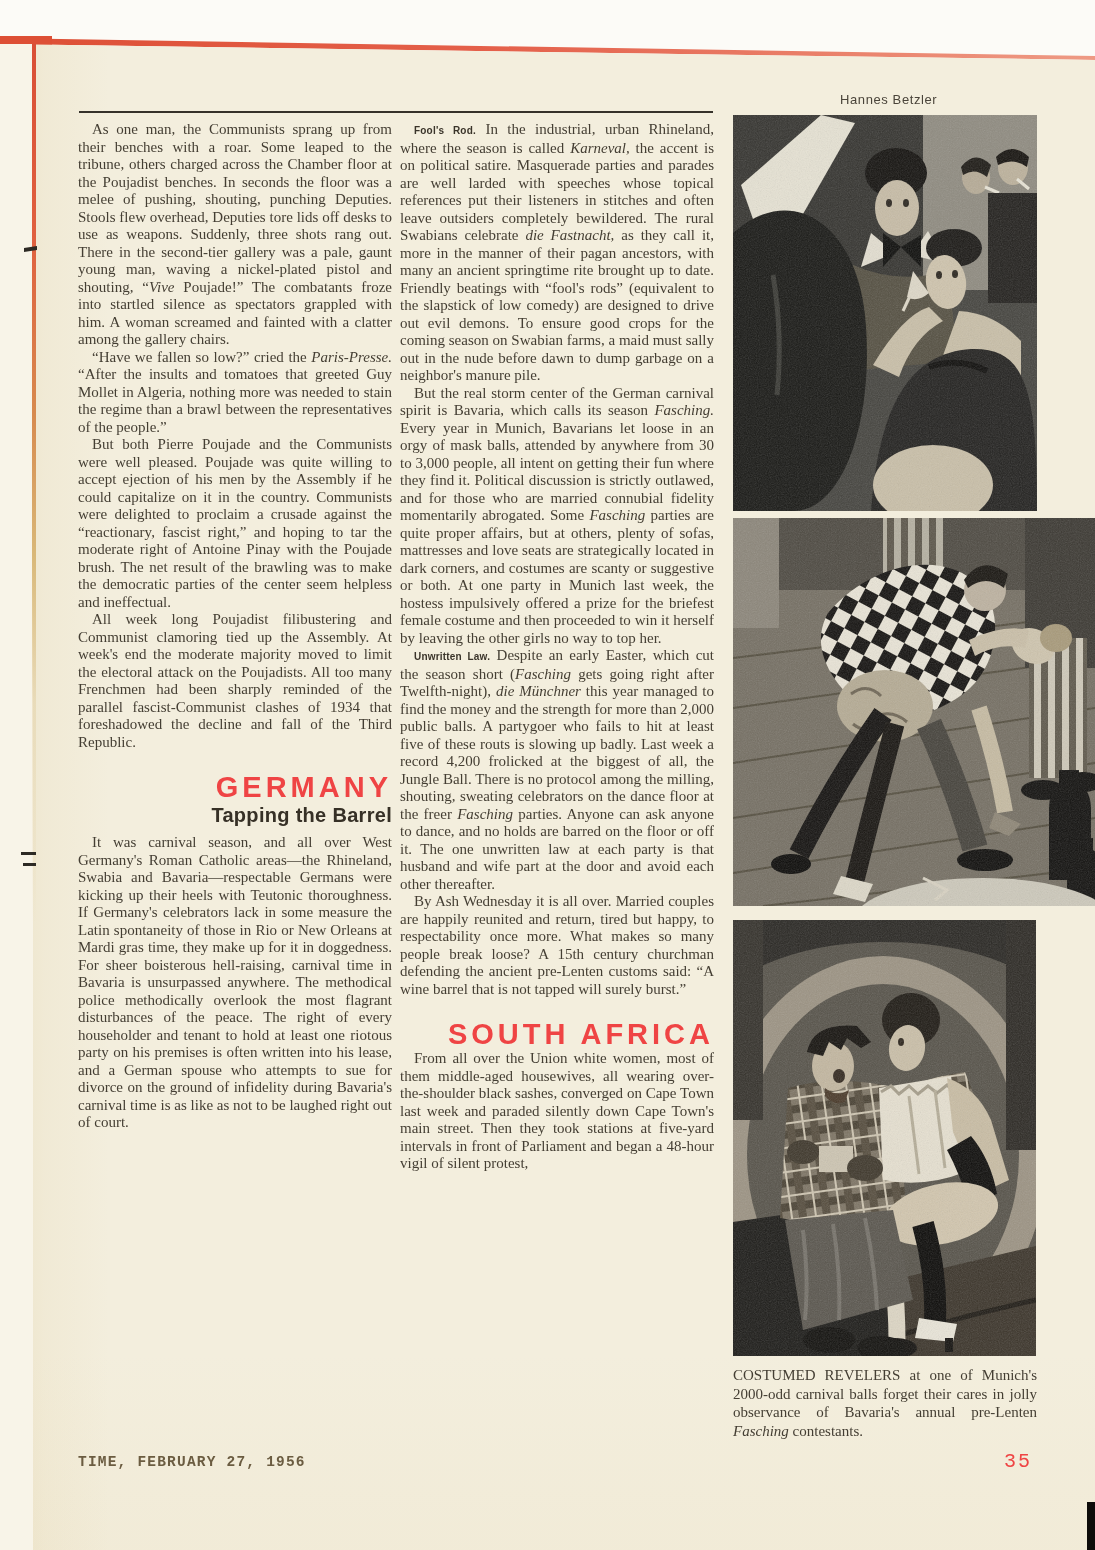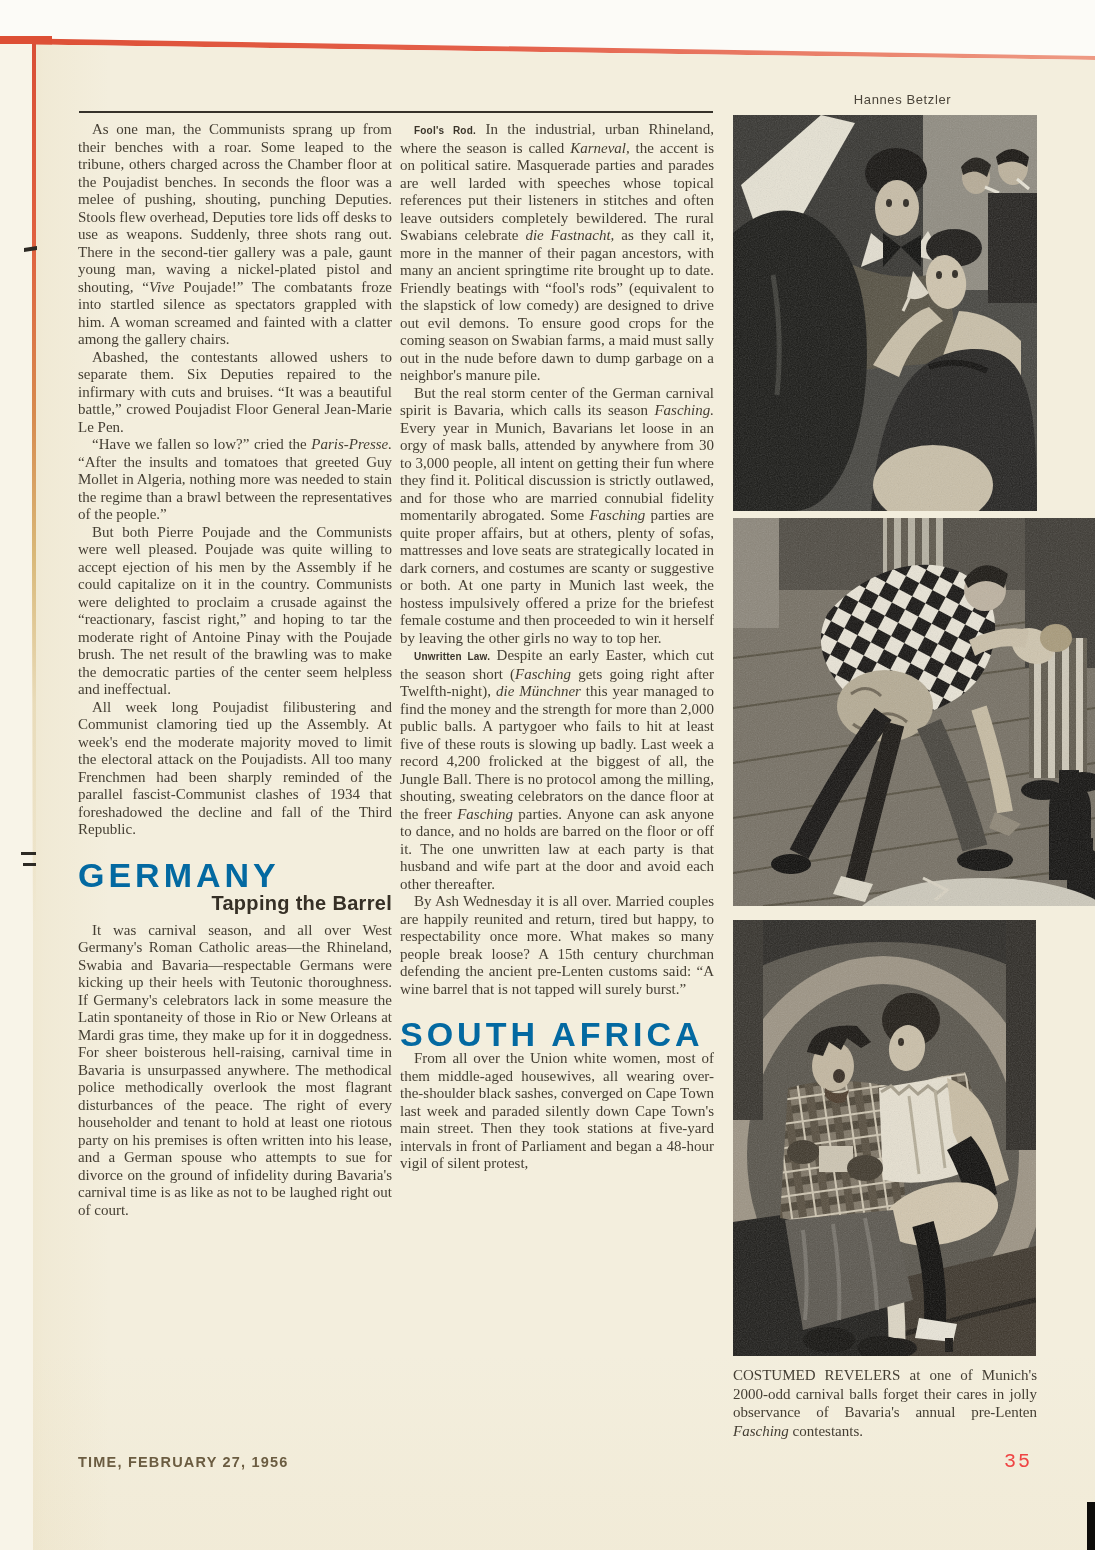--- a/index.html
+++ b/index.html
@@ -15,47 +15,47 @@
   .red-diag{position:absolute;left:0;top:0;width:1095px;height:80px;pointer-events:none;}
   .red-vert{position:absolute;left:32px;top:44px;width:4px;height:880px;
         background:linear-gradient(#d94f36 0%,#e0603f 22%,#d78a4e 42%,#d9b878 58%,rgba(217,190,130,.3) 75%,rgba(217,190,130,0) 100%);}
   .tick{position:absolute;background:#2d2a24;}
   .tick1{left:24px;top:247px;width:13px;height:4px;transform:skewY(-8deg);}
   .tick2a{left:21px;top:852px;width:15px;height:3px;}
   .tick2b{left:23px;top:863px;width:13px;height:3px;}
   .corner-black{position:absolute;right:0;top:1502px;width:8px;height:48px;background:#0d0c0a;}
 
   .top-rule{position:absolute;left:79px;top:111px;width:634px;height:2px;background:#36322a;}
-  .credit{position:absolute;left:799px;top:92px;width:207px;text-align:center;
+  .credit{position:absolute;left:840px;top:92px;width:207px;text-align:left;
         font-family:"Liberation Sans",sans-serif;font-size:13px;letter-spacing:.6px;color:#4a443a;}
 
   .col{position:absolute;top:121px;width:314px;color:#443e33;
        font-family:"Liberation Serif",serif;font-size:15px;line-height:17.5px;
        text-align:justify;hyphens:auto;-webkit-hyphens:auto;}
   .col-left{left:78px;}
   .col-mid{left:400px;}
   .bp{margin:0;}
   .bp.ind{text-indent:14px;}
   .seg-i{font-style:italic;}
   .seg-lead{font-family:"Liberation Sans",sans-serif;font-weight:bold;font-size:10px;letter-spacing:.2px;color:#3a342a;}
   h2.sec{margin:21px 0 1px;font-family:"Liberation Sans",sans-serif;font-weight:bold;
-        font-size:34px;line-height:30px;letter-spacing:4px;text-align:left;color:#0369a1;}
+        font-size:29px;line-height:30px;letter-spacing:4px;text-align:right;color:#ef4444;}
   h3.sub{margin:0 0 7px;font-family:"Liberation Sans",sans-serif;font-weight:bold;
         font-size:20px;line-height:24px;letter-spacing:.3px;text-align:right;color:#363026;text-indent:0;}
 
   figure{margin:0;padding:0;position:absolute;background:#555;}
   .photo1{left:733px;top:115px;width:304px;height:396px;}
   .photo2{left:733px;top:518px;width:362px;height:388px;}
   .photo3{left:733px;top:920px;width:303px;height:436px;}
   figure svg{display:block;width:100%;height:100%;}
 
   .caption{position:absolute;left:733px;top:1366px;width:304px;
         font-family:"Liberation Serif",serif;font-size:15px;line-height:18.5px;
         text-align:justify;color:#443e33;}
-  .footer{position:absolute;left:78px;top:1454px;font-family:Liberation Sans, sans-serif;
+  .footer{position:absolute;left:78px;top:1454px;font-family:Liberation Mono, monospace;
         font-weight:bold;font-size:14.5px;letter-spacing:1.2px;color:#6b5c41;}
   .pageno{position:absolute;left:1004px;top:1450px;font-family:Liberation Mono, monospace;
         font-size:20px;letter-spacing:2px;color:#ef4444;}
 </style>
 </head>
 <body>
 
 <div class="canvas">
 
   <svg class="red-diag" viewBox="0 0 1095 80" aria-hidden="true">
@@ -78,21 +78,20 @@
   <div class="tick tick1"></div>
   <div class="tick tick2a"></div>
   <div class="tick tick2b"></div>
   <div class="corner-black"></div>
 
   <div class="top-rule"></div>
   <div class="credit">Hannes Betzler</div>
 
   <div class="col col-left">
       <p class="bp ind"><span>As one man, the Communists sprang up from their benches with a roar. Some leaped to the tribune, others charged across the Chamber floor at the Poujadist benches. In seconds the floor was a melee of pushing, shouting, punching Deputies. Stools flew overhead, Deputies tore lids off desks to use as weapons. Suddenly, three shots rang out. There in the second-tier gallery was a pale, gaunt young man, waving a nickel-plated pistol and shouting, “</span><span class="seg-i">Vive</span><span> Poujade!” The combatants froze into startled silence as spectators grappled with him. A woman screamed and fainted with a clatter among the gallery chairs.</span></p>
-      <p class="bp ind"><span>Abashed, the contestants allowed ushers to separate them. Six Deputies repaired to the infirmary with cuts and bruises. “It was a beautiful battle,” crowed Poujadist Floor General Jean-Marie Le Pen.</span></p>
       <p class="bp ind"><span>“Have we fallen so low?” cried the </span><span class="seg-i">Paris-Presse.</span><span> “After the insults and tomatoes that greeted Guy Mollet in Algeria, nothing more was needed to stain the regime than a brawl between the representatives of the people.”</span></p>
       <p class="bp ind"><span>But both Pierre Poujade and the Communists were well pleased. Poujade was quite willing to accept ejection of his men by the Assembly if he could capitalize on it in the country. Communists were delighted to proclaim a crusade against the “reactionary, fascist right,” and hoping to tar the moderate right of Antoine Pinay with the Poujade brush. The net result of the brawling was to make the democratic parties of the center seem helpless and ineffectual.</span></p>
       <p class="bp ind"><span>All week long Poujadist filibustering and Communist clamoring tied up the Assembly. At week's end the moderate majority moved to limit the electoral attack on the Poujadists. All too many Frenchmen had been sharply reminded of the parallel fascist-Communist clashes of 1934 that foreshadowed the decline and fall of the Third Republic.</span></p>
       <h2 class="sec">GERMANY</h2>
       <h3 class="sub">Tapping the Barrel</h3>
       <p class="bp ind"><span>It was carnival season, and all over West Germany's Roman Catholic areas—the Rhineland, Swabia and Bavaria—respectable Germans were kicking up their heels with Teutonic thoroughness. If Germany's celebrators lack in some measure the Latin spontaneity of those in Rio or New Orleans at Mardi gras time, they make up for it in doggedness. For sheer boisterous hell-raising, carnival time in Bavaria is unsurpassed anywhere. The methodical police methodically overlook the most flagrant disturbances of the peace. The right of every householder and tenant to hold at least one riotous party on his premises is often written into his lease, and a German spouse who attempts to sue for divorce on the ground of infidelity during Bavaria's carnival time is as like as not to be laughed right out of court.</span></p>
     </div>
   <div class="col col-mid">
       <p class="bp ind"><span class="seg-lead">Fool's Rod.</span><span> In the industrial, urban Rhineland, where the season is called </span><span class="seg-i">Karneval,</span><span> the accent is on political satire. Masquerade parties and parades are well larded with speeches whose topical references put their listeners in stitches and often leave outsiders completely bewildered. The rural Swabians celebrate </span><span class="seg-i">die Fastnacht,</span><span> as they call it, more in the manner of their pagan ancestors, with many an ancient springtime rite brought up to date. Friendly beatings with “fool's rods” (equivalent to the slapstick of low comedy) are designed to drive out evil demons. To ensure good crops for the coming season on Swabian farms, a maid must sally out in the nude before dawn to dump garbage on a neighbor's manure pile.</span></p>
       <p class="bp ind"><span>But the real storm center of the German carnival spirit is Bavaria, which calls its season </span><span class="seg-i">Fasching.</span><span> Every year in Munich, Bavarians let loose in an orgy of mask balls, attended by anywhere from 30 to 3,000 people, all intent on getting their fun where they find it. Political discussion is strictly outlawed, and for those who are married connubial fidelity momentarily abrogated. Some </span><span class="seg-i">Fasching</span><span> parties are quite proper affairs, but at others, plenty of sofas, mattresses and love seats are strategically located in dark corners, and costumes are scanty or suggestive or both. At one party in Munich last week, the hostess impulsively offered a prize for the briefest female costume and then proceeded to win it herself by leaving the other girls no way to top her.</span></p>

